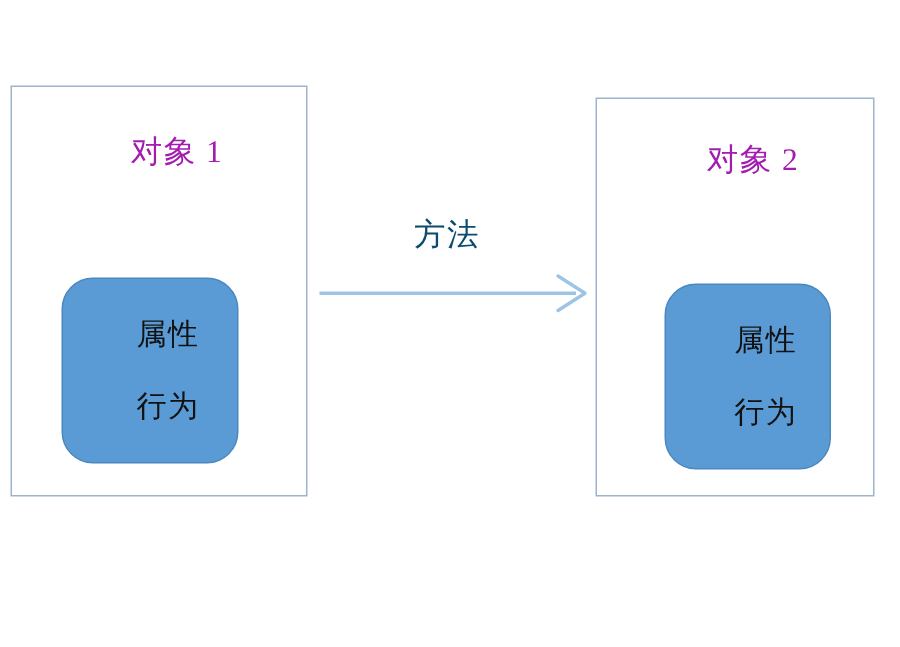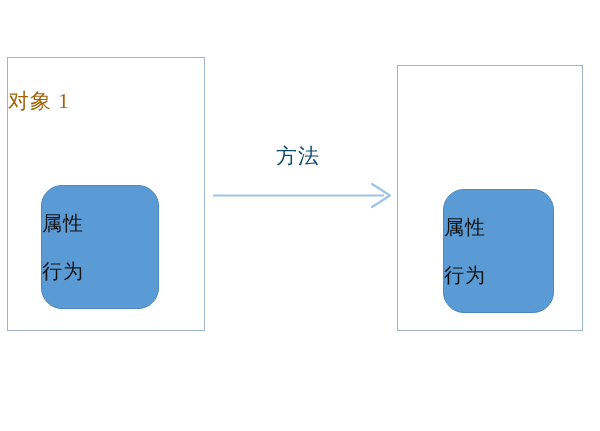--- a/index.html
+++ b/index.html
@@ -34,43 +34,45 @@
   #object-box-2 {
     left: 397px;
     top: 65px;
     width: 186px;
     height: 266px;
   }
 
   
   .object-title {
     position: absolute;
-    left: 0;
+    left: 12px;
     width: 100%;
+    text-align: center;
     font-family: "Liberation Serif", "DejaVu Serif", serif;
     font-size: 21px;
     line-height: 1;
-    color: #a16207;
+    color: #a21caf;
     letter-spacing: 1px;
     white-space: nowrap;
   }
   #object-box-1 .object-title { top: 33px; }
   #object-box-2 .object-title { top: 30px; }
 
   
   .member-box {
     position: absolute;
     box-sizing: border-box;
     background: #5b9bd5;
     border: 1.4px solid #4a88bf;
     border-radius: 21px;
     display: flex;
     flex-direction: column;
-    align-items: flex-start;
+    align-items: center;
     justify-content: center;
+    padding-left: 24px;
   }
   #member-box-1 {
     left: 33px;
     top: 127px;
     width: 118px;
     height: 124px;
   }
   #member-box-2 {
     left: 45px;
     top: 123px;
@@ -139,20 +141,21 @@
   </div>
 
   <div id="method-label">方法</div>
 
   <svg id="method-arrow" viewBox="0 0 182 36" xmlns="http://www.w3.org/2000/svg">
     <line x1="1" y1="17.5" x2="172" y2="17.5" stroke="#9dc3e6" stroke-width="2.2" stroke-linecap="butt"></line>
     <polyline points="160,6 178,17.5 160,29" fill="none" stroke="#9dc3e6" stroke-width="2.2" stroke-linecap="round" stroke-linejoin="round"></polyline>
   </svg>
 
   <div class="object-box" id="object-box-2">
+    <div class="object-title">对象 2</div>
     <div class="member-box" id="member-box-2">
       <div class="member-line attributes">属性</div>
       <div class="member-line behaviors">行为</div>
     </div>
   </div>
 
 
 </div>
 
 </body></html>

